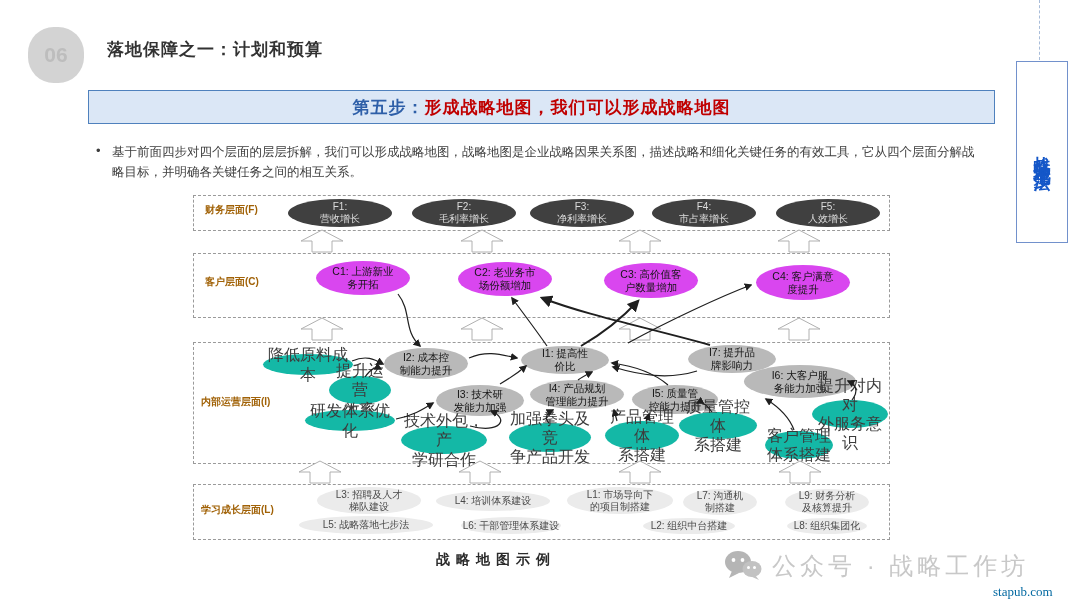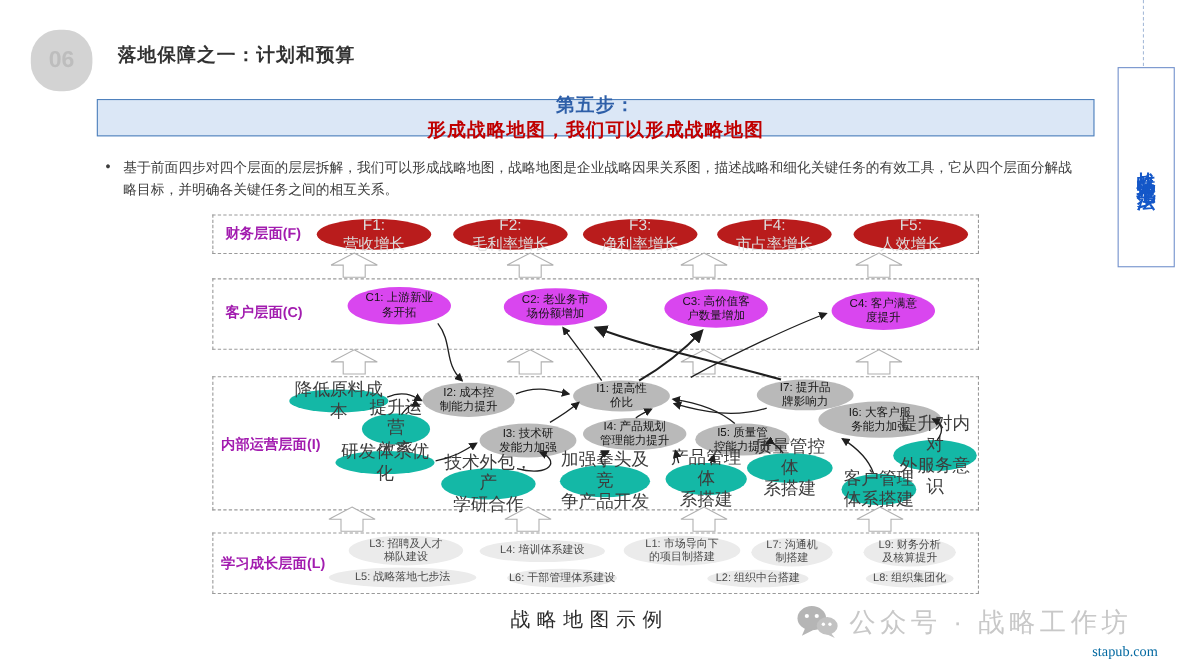--- a/index.html
+++ b/index.html
@@ -13,58 +13,58 @@
     position:absolute; left:28px; top:27px; width:56px; height:56px;
     background:#d3d3d3; border-radius:46%; display:flex; align-items:center; justify-content:center;
     color:#bdbdbd; font-size:21px; font-weight:bold;
   }
   .title { position:absolute; left:107px; top:38px; font-size:17px; font-weight:bold; color:#323232; letter-spacing:1px; }
 
   .banner {
     position:absolute; left:88px; top:90px; width:905px; height:32px;
     background:#dbe7f6; border:1.5px solid #4f81bd;
     display:flex; align-items:center; justify-content:center;
-    font-size:17px; font-weight:bold; letter-spacing:1px;flex-direction:column;
+    font-size:17px; font-weight:bold; letter-spacing:1px;
   }
   .banner .step { color:#2e5fa8; }
   .banner .headline { color:#c00000; }
 
   .bullet-dot { position:absolute; left:96px; top:143px; font-size:13px; color:#3d3d3d; }
   .bullet-text { position:absolute; left:112px; top:142px; width:866px; font-size:12.5px; line-height:1.6; color:#3d3d3d; }
 
   
   .side-dash { position:absolute; left:1039px; top:0; height:60px; width:0; border-left:1px dashed #a8bcd9; }
   .side-tab {
     position:absolute; left:1016px; top:61px; width:50px; height:180px;
     border:1px solid #7291cc; display:flex; align-items:center; justify-content:center; background:#fff;
   }
   .side-tab span {
     writing-mode:vertical-rl; text-orientation:upright;
     font-size:17px; font-weight:bold; color:#1457c8; letter-spacing:3px;
   }
 
   
   .layer-box { position:absolute; border:1px dashed #9a9a9a; }
-  .layer-label { position:absolute; font-weight:bold; font-size:13px; color:#a21caf; }
+  .layer-label { position:absolute; font-weight:bold; font-size:10px; color:#a16207; }
 
   .node {
     position:absolute; border-radius:50%;
     display:flex; align-items:center; justify-content:center;
     text-align:center; white-space:pre-line; line-height:1.2;
   }
-  .f-node { background:#b91c1c; color:#dcdcdc; font-size:14px; }
+  .f-node { background:#404040; color:#dcdcdc; font-size:10px; }
   .c-node { background:#d946ef; color:#151515; font-size:10.5px; }
   .i-node { background:#b9b9b9; color:#151515; font-size:10.5px; }
   .s-node { background:#14b8a6; color:#3c3c3c; font-size:16px; }
   .l-node { background:#ebebeb; color:#4a4a4a; font-size:10px; }
 
   .arrows { position:absolute; left:0; top:0; pointer-events:none; }
 
   
-  .caption { position:absolute; left:464px; top:551px; font-size:18px; font-weight:normal; color:#2b2b2b; letter-spacing:6px; }
+  .caption { position:absolute; left:436px; top:551px; font-size:14px; font-weight:bold; color:#2b2b2b; letter-spacing:6px; }
   .wm-icon { position:absolute; left:724px; top:549px; }
   .wm-text { position:absolute; left:772px; top:550px; font-size:24px; color:#c8c8c8; letter-spacing:4px; }
   .site { position:absolute; left:993px; top:584px; font-size:13px; color:#0369a1; font-family:"Liberation Serif","DejaVu Serif",serif; }
 </style>
 </head>
 <body>
 
 <div class="badge">06</div>
 <div class="title">落地保障之一：计划和预算</div>
 

